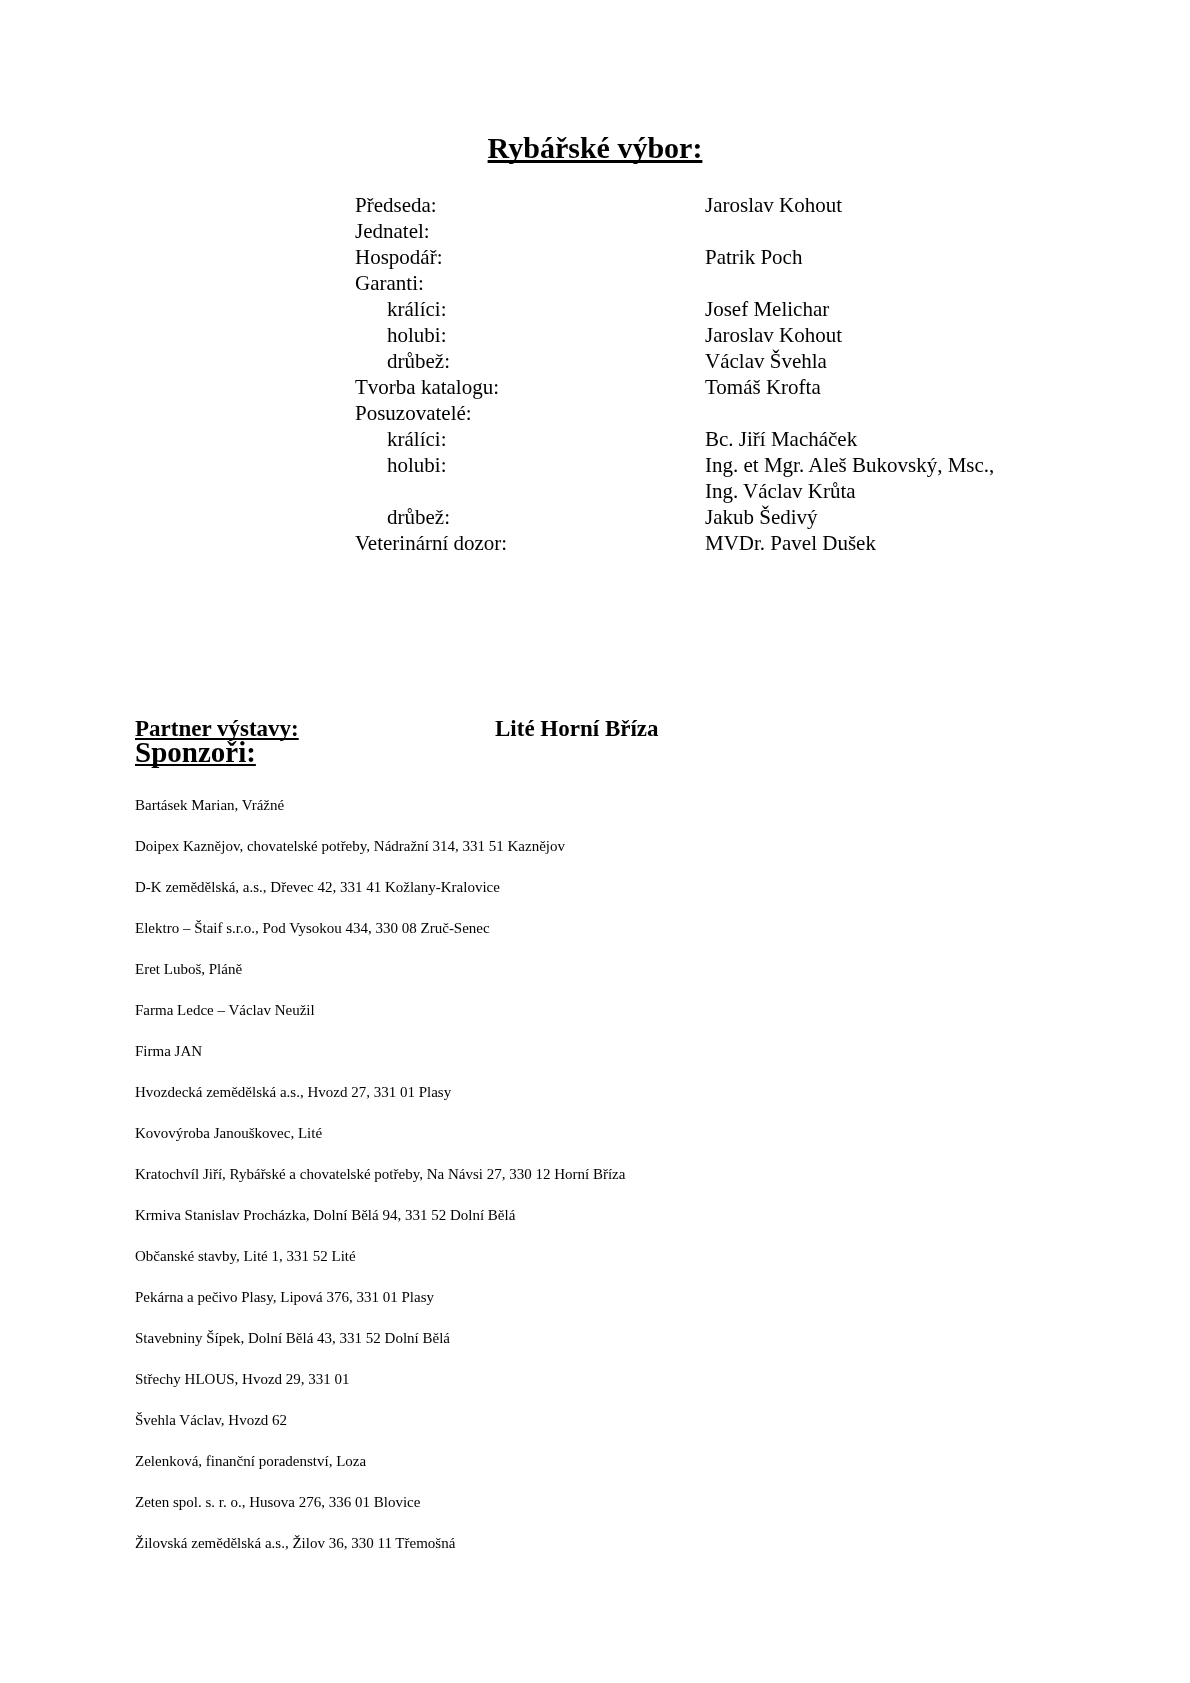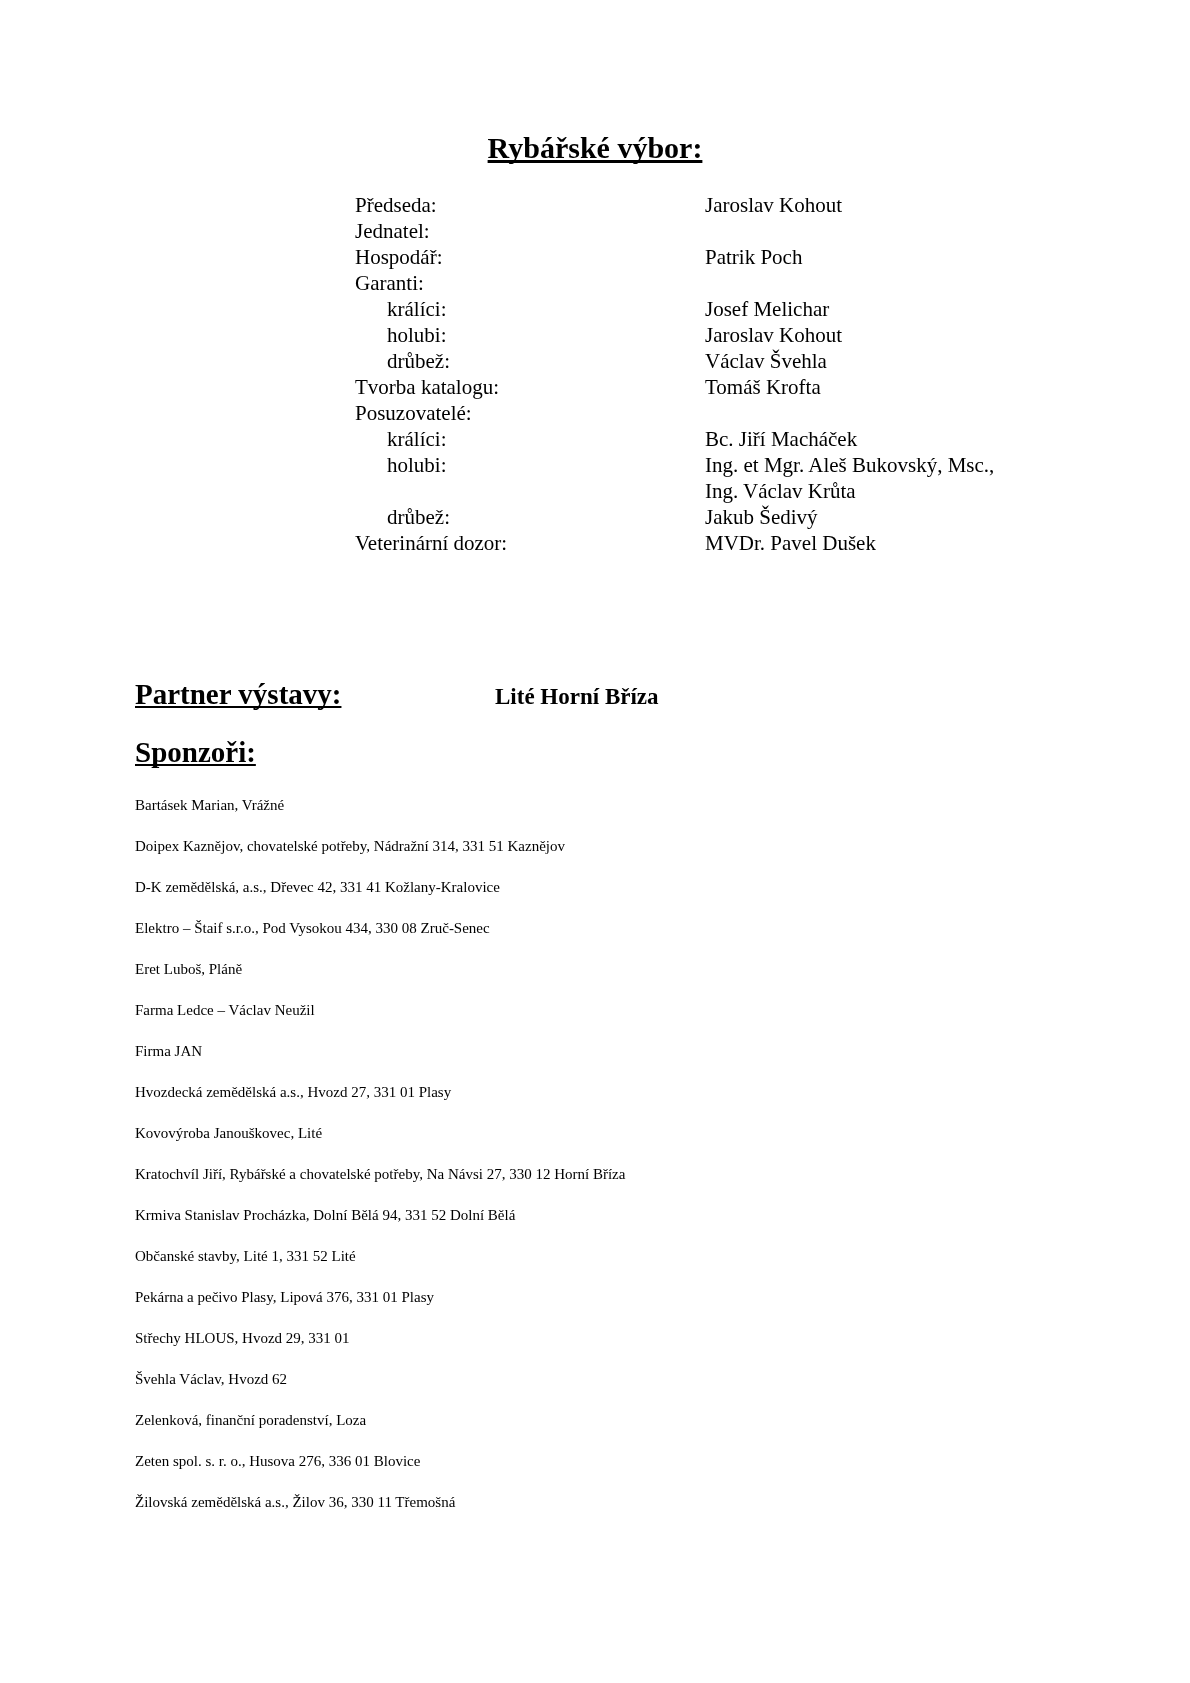--- a/index.html
+++ b/index.html
@@ -55,25 +55,26 @@
   .partner-row {
     position: absolute;
     top: 678px;
     left: 135px;
     width: 1000px;
     white-space: nowrap;
   }
   .partner-heading {
     display: inline-block;
     width: 360px;
-    font-size: 29px;
+    font-size: 23px;
     font-weight: bold;
     text-decoration: underline;
     text-decoration-skip-ink: none;
     vertical-align: baseline;
+    margin-top: 38px;
   }
   .partner-value {
     display: inline-block;
     font-size: 23px;
     font-weight: bold;
     vertical-align: baseline;
   }
   .sponsors-heading {
     position: absolute;
     top: 736px;
@@ -174,20 +175,21 @@
     <div class="sponsor-item">Elektro – Štaif s.r.o., Pod Vysokou 434, 330 08 Zruč-Senec</div>
     <div class="sponsor-item">Eret Luboš, Pláně</div>
     <div class="sponsor-item">Farma Ledce – Václav Neužil</div>
     <div class="sponsor-item">Firma JAN</div>
     <div class="sponsor-item">Hvozdecká zemědělská a.s., Hvozd 27, 331 01 Plasy</div>
     <div class="sponsor-item">Kovovýroba Janouškovec, Lité</div>
     <div class="sponsor-item">Kratochvíl Jiří, Rybářské a chovatelské potřeby, Na Návsi 27, 330 12 Horní Bříza</div>
     <div class="sponsor-item">Krmiva Stanislav Procházka, Dolní Bělá 94, 331 52 Dolní Bělá</div>
     <div class="sponsor-item">Občanské stavby, Lité 1, 331 52 Lité</div>
     <div class="sponsor-item">Pekárna a pečivo Plasy, Lipová 376, 331 01 Plasy</div>
+    <div class="sponsor-item">Stavebniny Šípek, Dolní Bělá 43, 331 52 Dolní Bělá</div>
     <div class="sponsor-item">Střechy HLOUS, Hvozd 29, 331 01</div>
     <div class="sponsor-item">Švehla Václav, Hvozd 62</div>
     <div class="sponsor-item">Zelenková, finanční poradenství, Loza</div>
     <div class="sponsor-item">Zeten spol. s. r. o., Husova 276, 336 01 Blovice</div>
     <div class="sponsor-item">Žilovská zemědělská a.s., Žilov 36, 330 11 Třemošná</div>
   </div>
 
 </div>
 
 </body></html>

